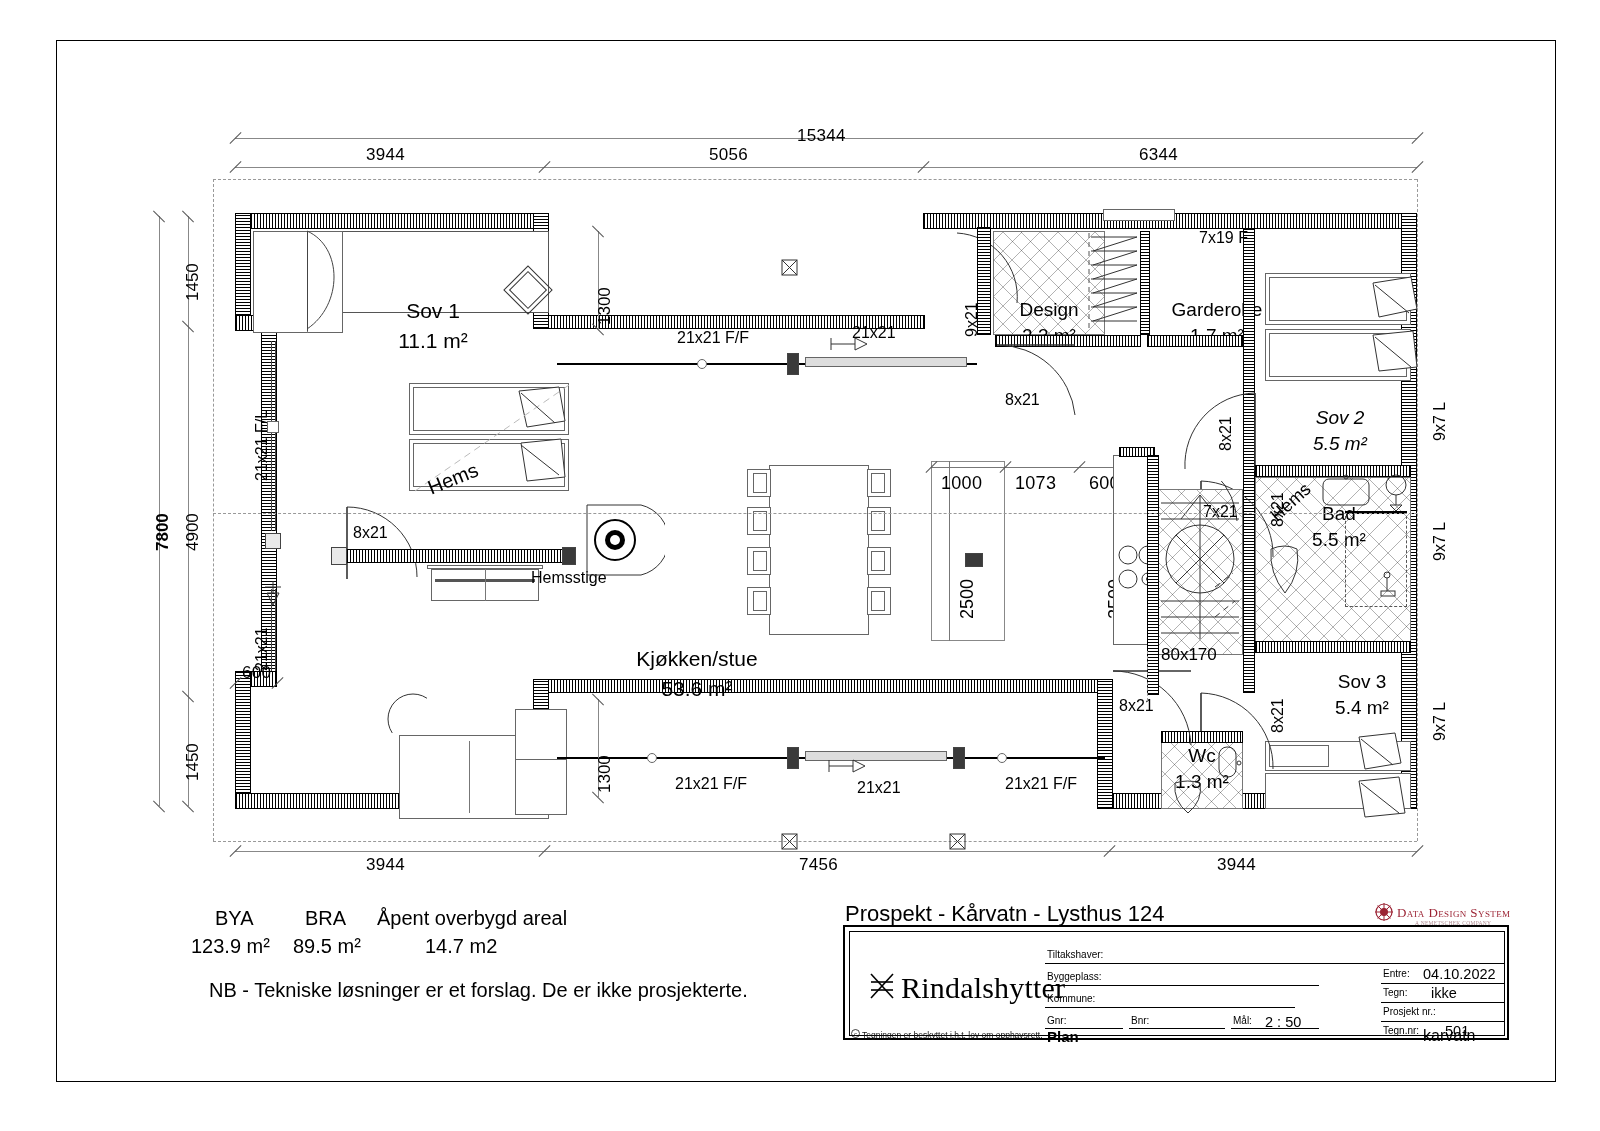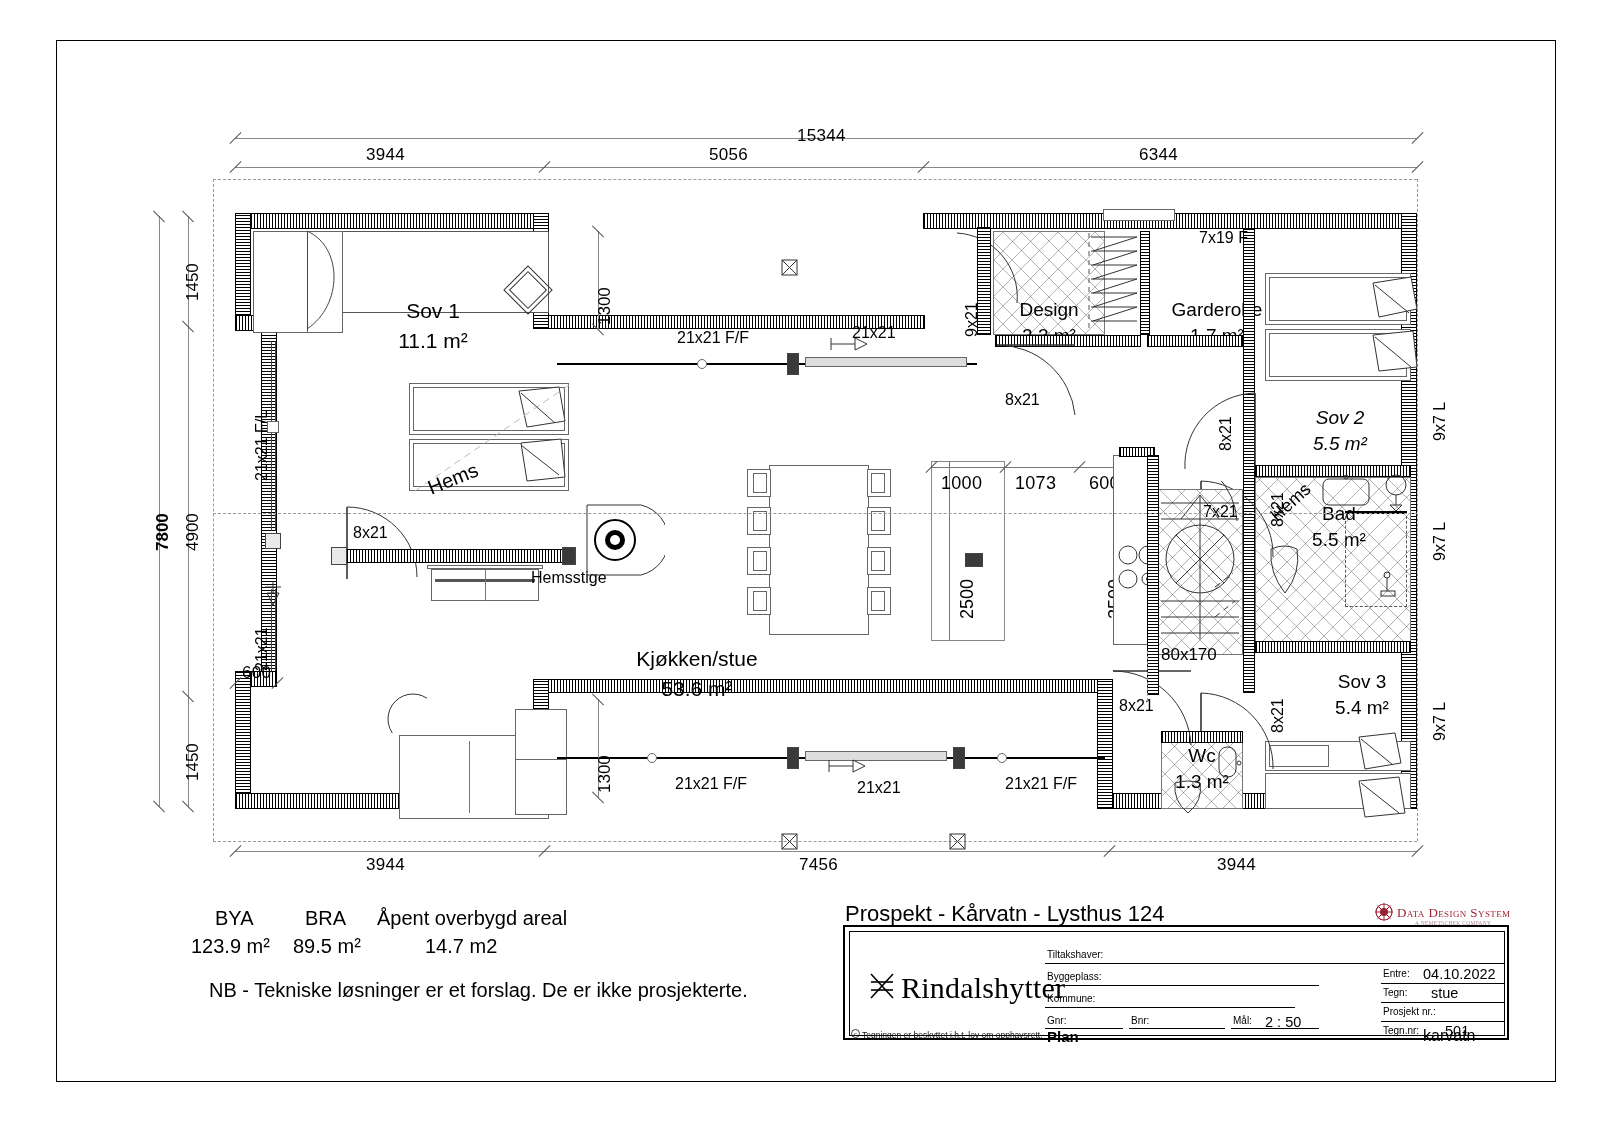--- a/index.html
+++ b/index.html
@@ -623,21 +623,21 @@
     <div class="fline" style="left:284px;top:101px;width:96px;"></div>
     <div class="flbl" style="left:388px;top:88px;">Mål:</div>
     <div class="fval" style="left:420px;top:87px;">2 : 50</div>
     <div class="fline" style="left:386px;top:101px;width:88px;"></div>
 
     <div class="fline" style="left:536px;top:36px;width:124px;"></div>
     <div class="flbl" style="left:538px;top:41px;">Entre:</div>
     <div class="fval" style="left:578px;top:39px;">04.10.2022</div>
     <div class="fline" style="left:536px;top:56px;width:124px;"></div>
     <div class="flbl" style="left:538px;top:60px;">Tegn:</div>
-    <div class="fval" style="left:586px;top:58px;">stue</div>
+    <div class="fval" style="left:586px;top:58px;">ikke</div>
     <div class="fline" style="left:536px;top:75px;width:124px;"></div>
     <div class="flbl" style="left:538px;top:79px;">Prosjekt nr.:</div>
     <div class="fline" style="left:536px;top:94px;width:124px;"></div>
     <div class="flbl" style="left:538px;top:98px;">Tegn.nr:</div>
     <div class="fval" style="left:600px;top:96px;">501</div>
 
     <svg class="abs" style="left:6px;top:102px;" width="9" height="9">
       <circle cx="4.5" cy="4.5" r="4" fill="none" stroke="#111" stroke-width=".8"></circle>
       <text x="4.5" y="7" font-size="6" text-anchor="middle" fill="#111">c</text>
     </svg>

